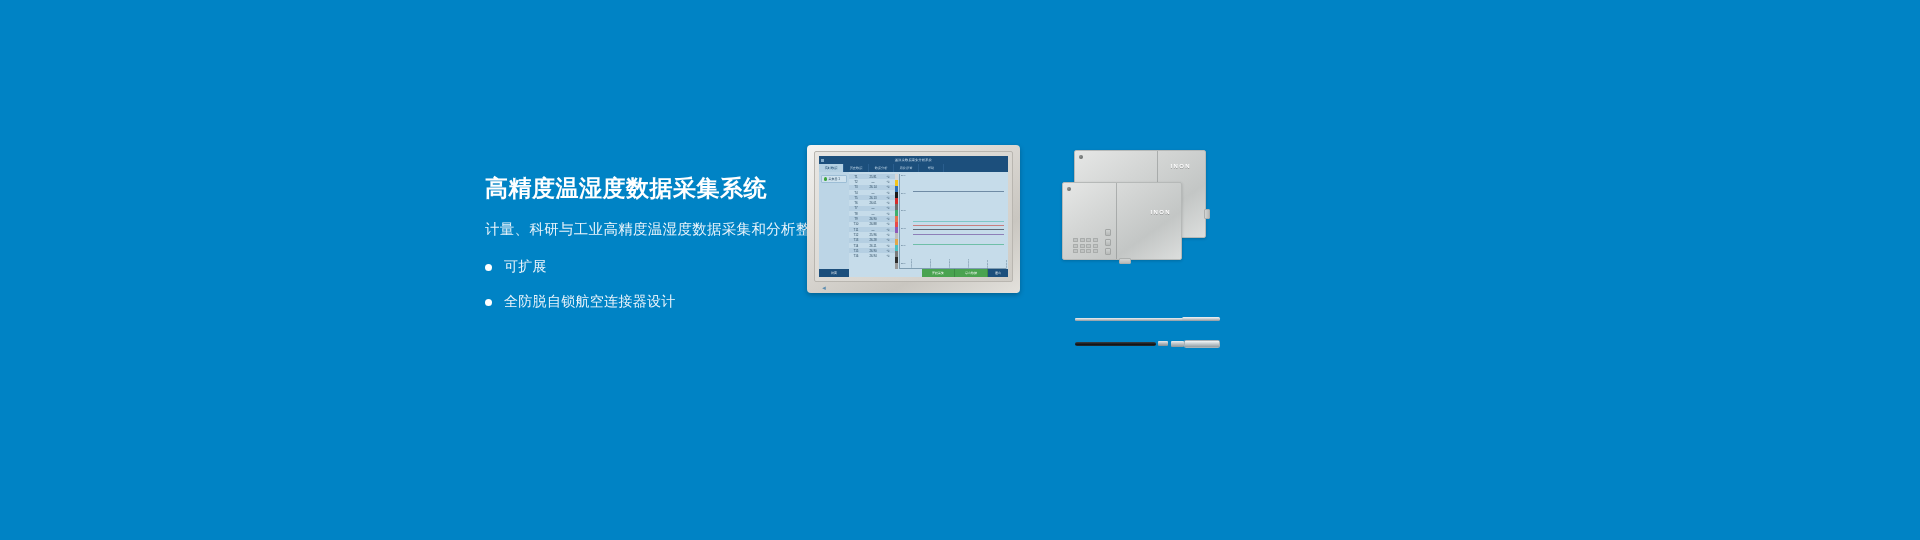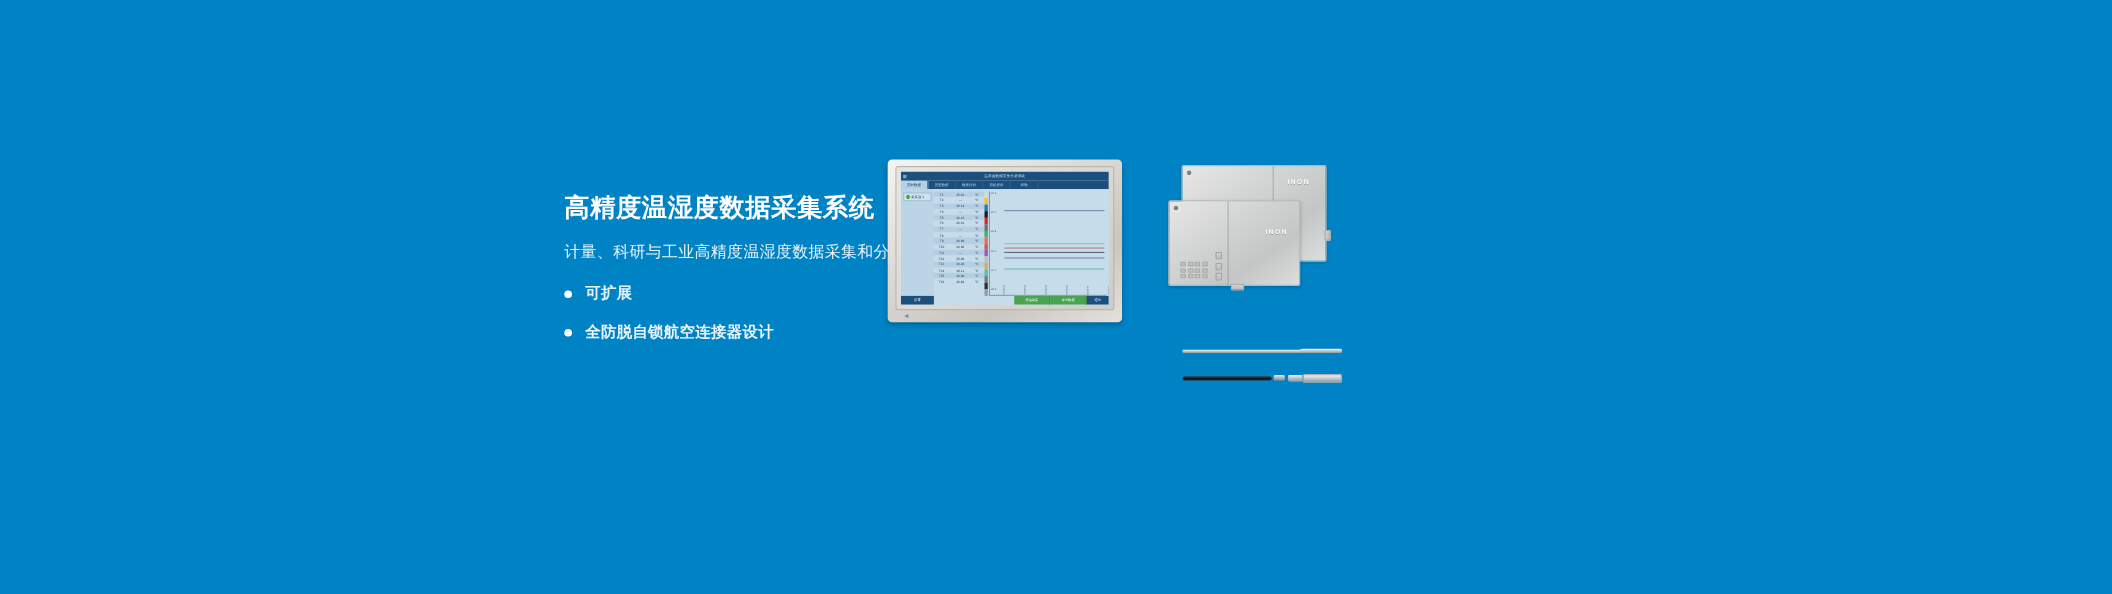--- a/index.html
+++ b/index.html
@@ -13,21 +13,20 @@
   .banner {
     position: absolute; inset: 0;
     background: #0083c5;
   }
 
   
   .text-block {
     position: absolute;
     left: 485px; top: 176px;
     width: 470px;
-    margin-left: 28px;
   }
   .hero-title {
     font-size: 23px;
     font-weight: bold;
     color: #ffffff;
     letter-spacing: 0.5px;
     line-height: 1.1;
     white-space: nowrap;
   }
   .hero-subtitle {
@@ -38,21 +37,20 @@
     letter-spacing: 0.3px;
     white-space: nowrap;
   }
   .feature-list { margin-top: 19px; list-style: none; }
   .feature-item {
     display: flex; align-items: center;
     margin-bottom: 17px;
     font-size: 14px;
     color: #eaf4fb;
     letter-spacing: 0.3px;
-    font-weight: bold;
   }
   .bullet-dot {
     width: 7px; height: 7px;
     border-radius: 50%;
     background: #ffffff;
     margin-right: 12px;
     flex: 0 0 auto;
   }
 
   

